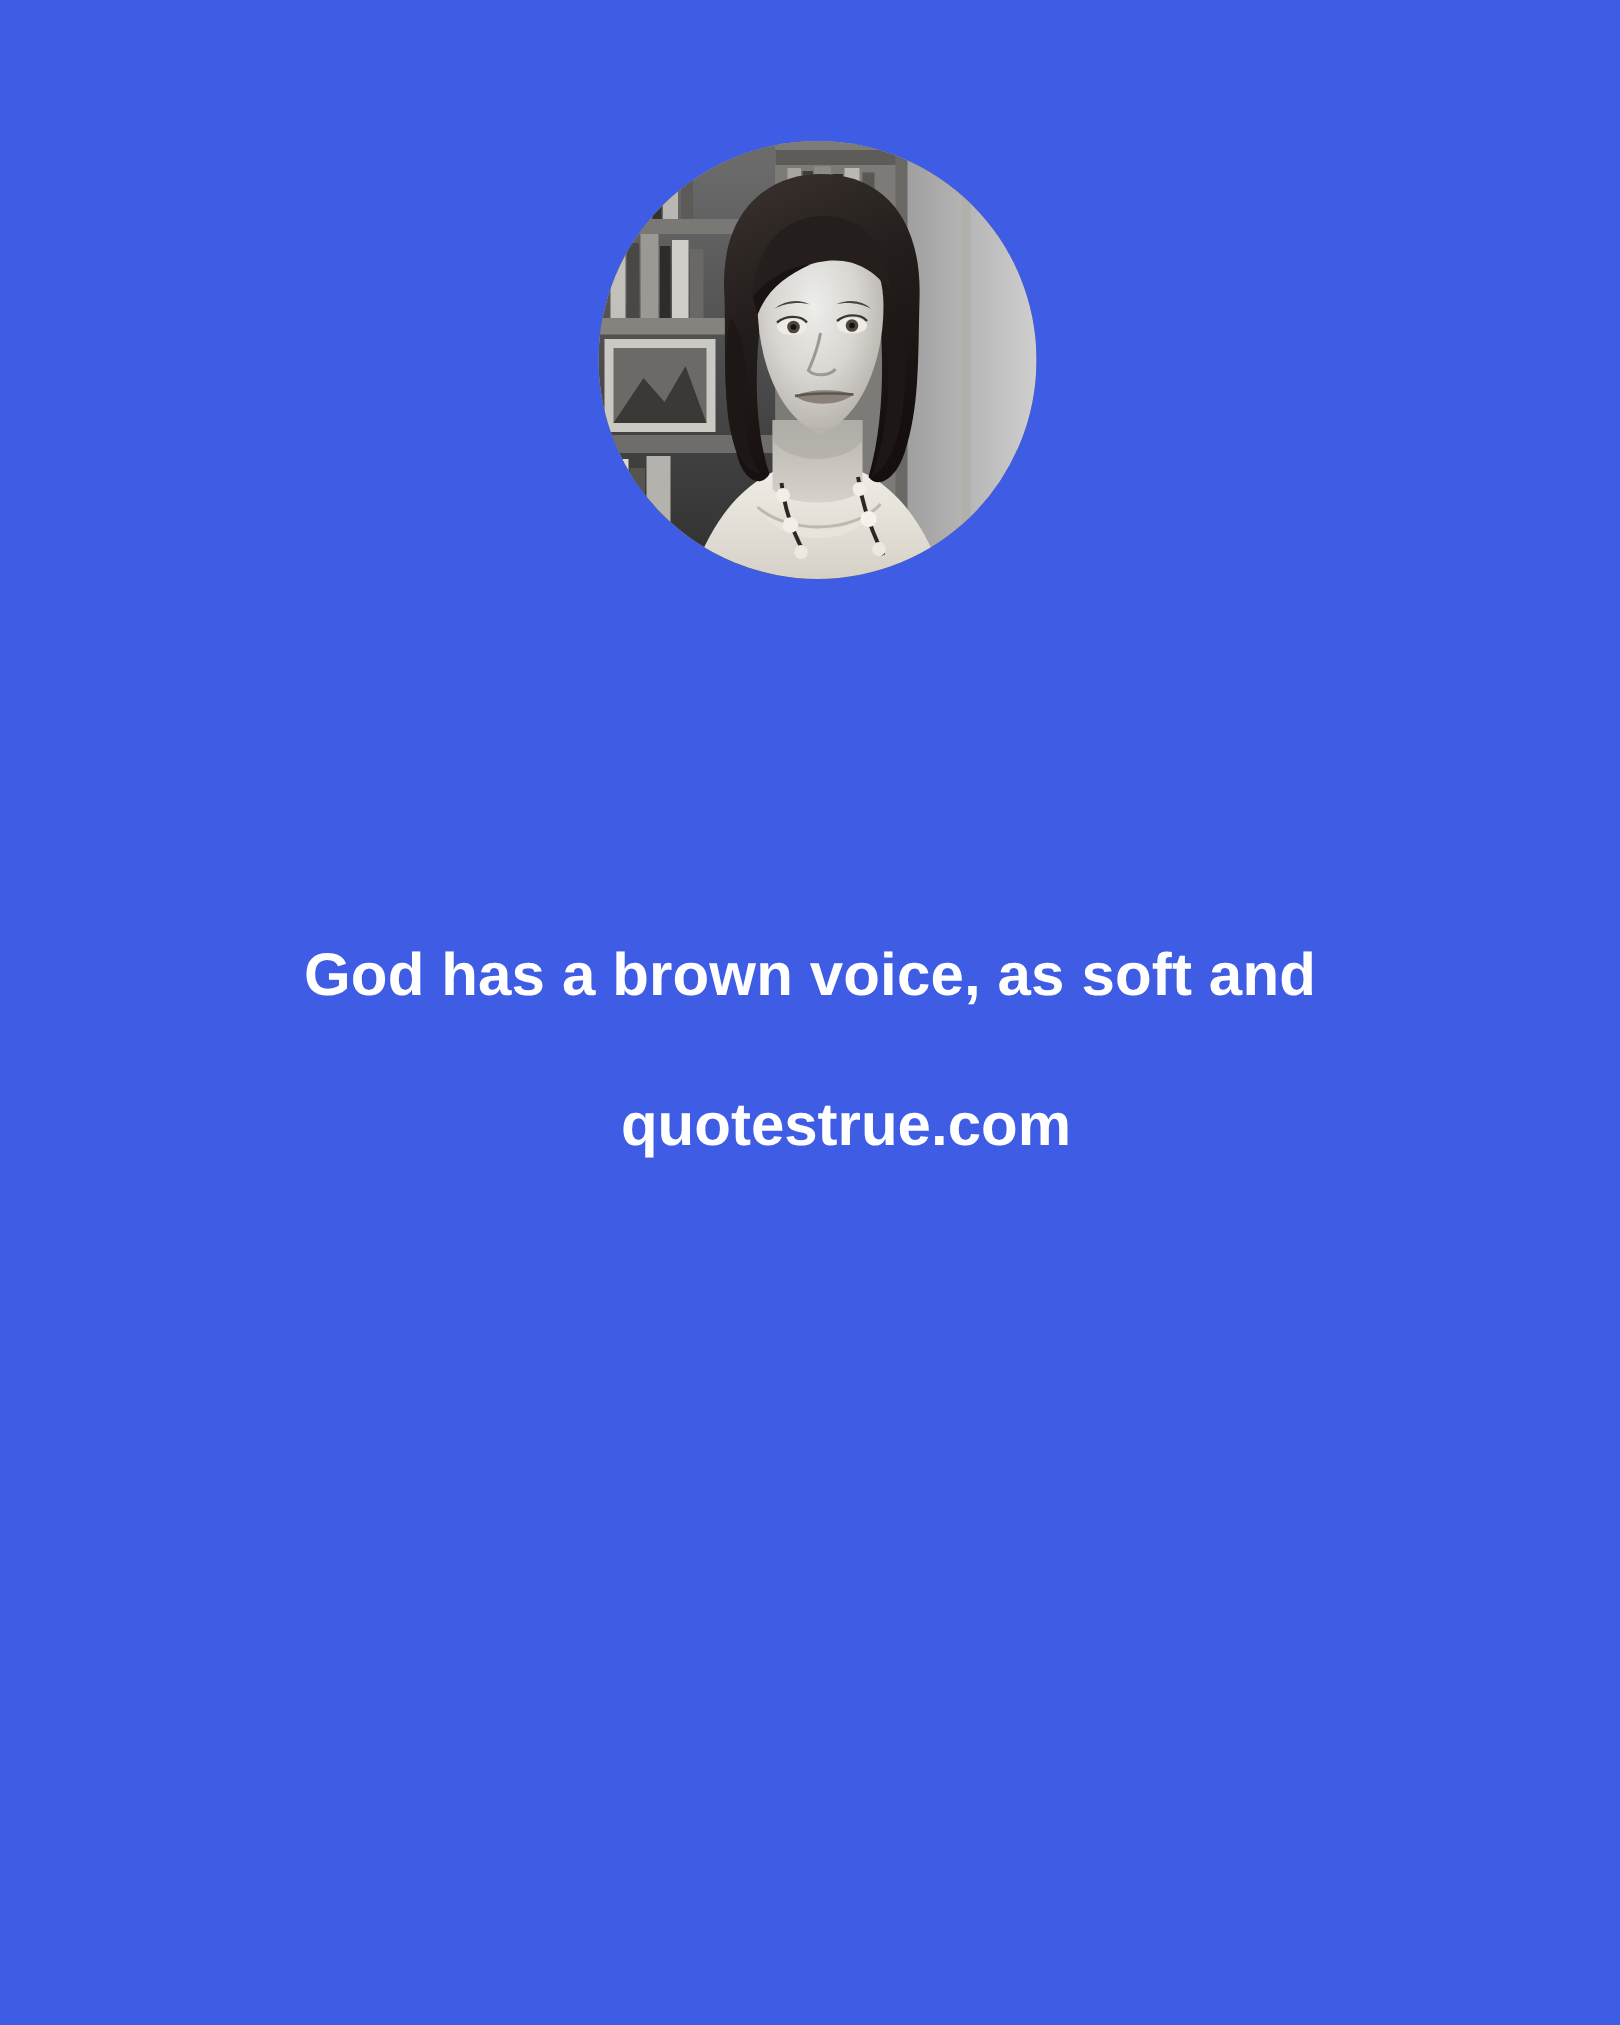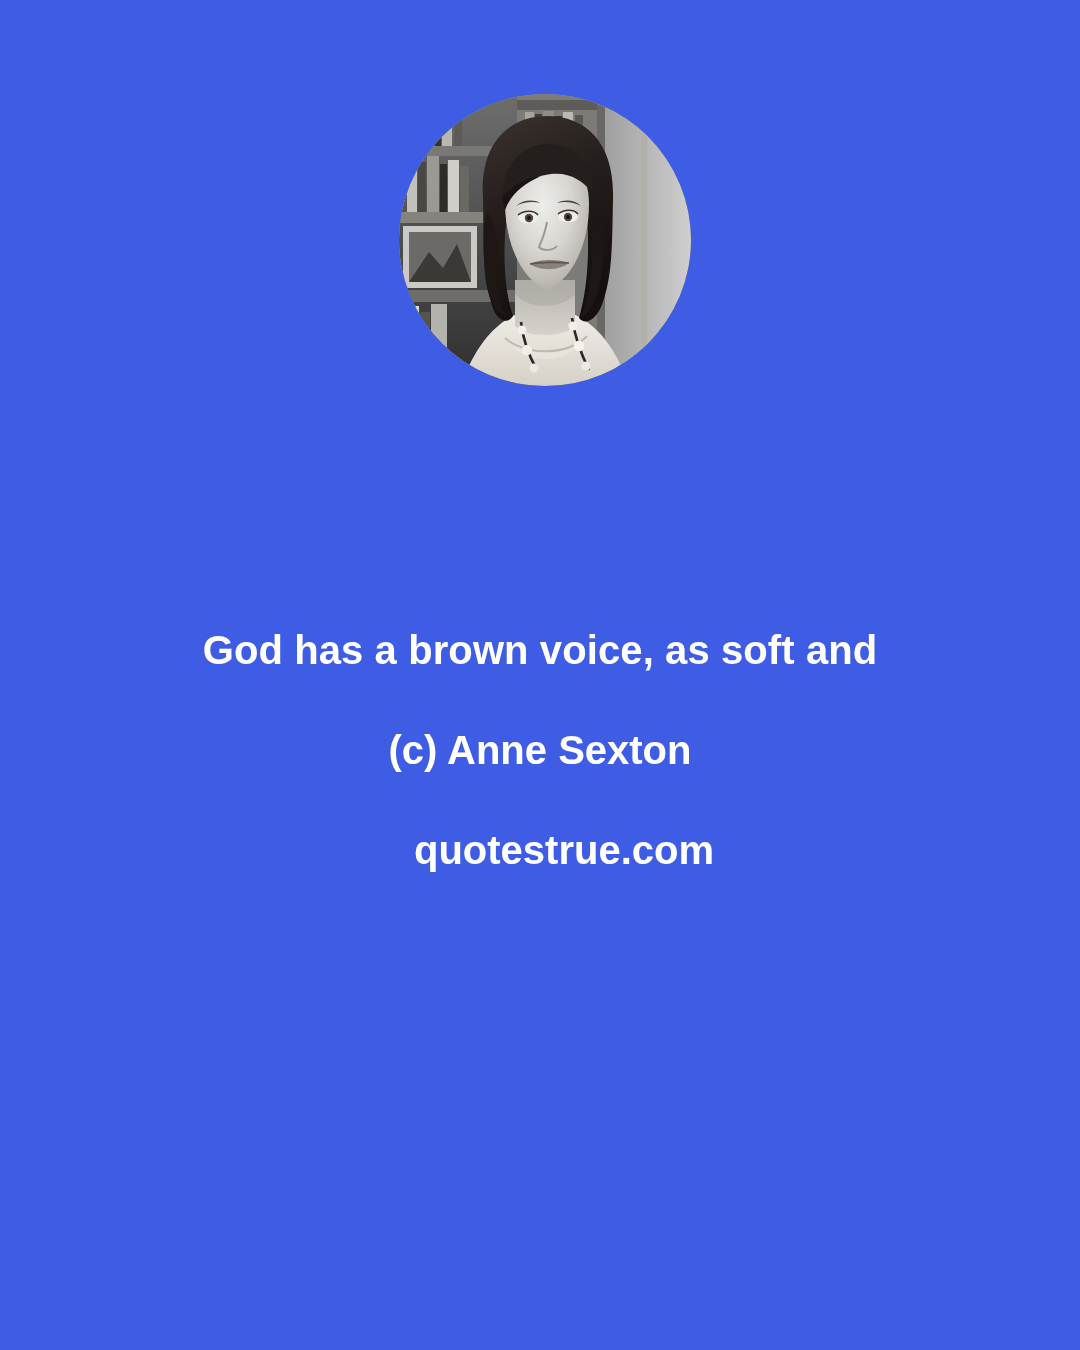--- a/index.html
+++ b/index.html
@@ -214,17 +214,16 @@
         <path d="M173 224 C 176 244, 182 260, 190 276" stroke="#2b2724" stroke-width="2.6" fill="none"></path>
         <circle cx="174" cy="232" r="4.6" fill="#f2efe8"></circle>
         <circle cx="180" cy="252" r="5.4" fill="#f6f3ec"></circle>
         <circle cx="187" cy="272" r="4.6" fill="#ece9e1"></circle>
       </g>
     </svg>
   </div>
 
   <div class="text-block">
     <div class="quote-line">God has a brown voice, as soft and</div>
-    <div class="attribution">(c) Anne Sexton</div>
     <div class="site-url">quotestrue.com</div>
   </div>
 
 </div>
 
 </body></html>

